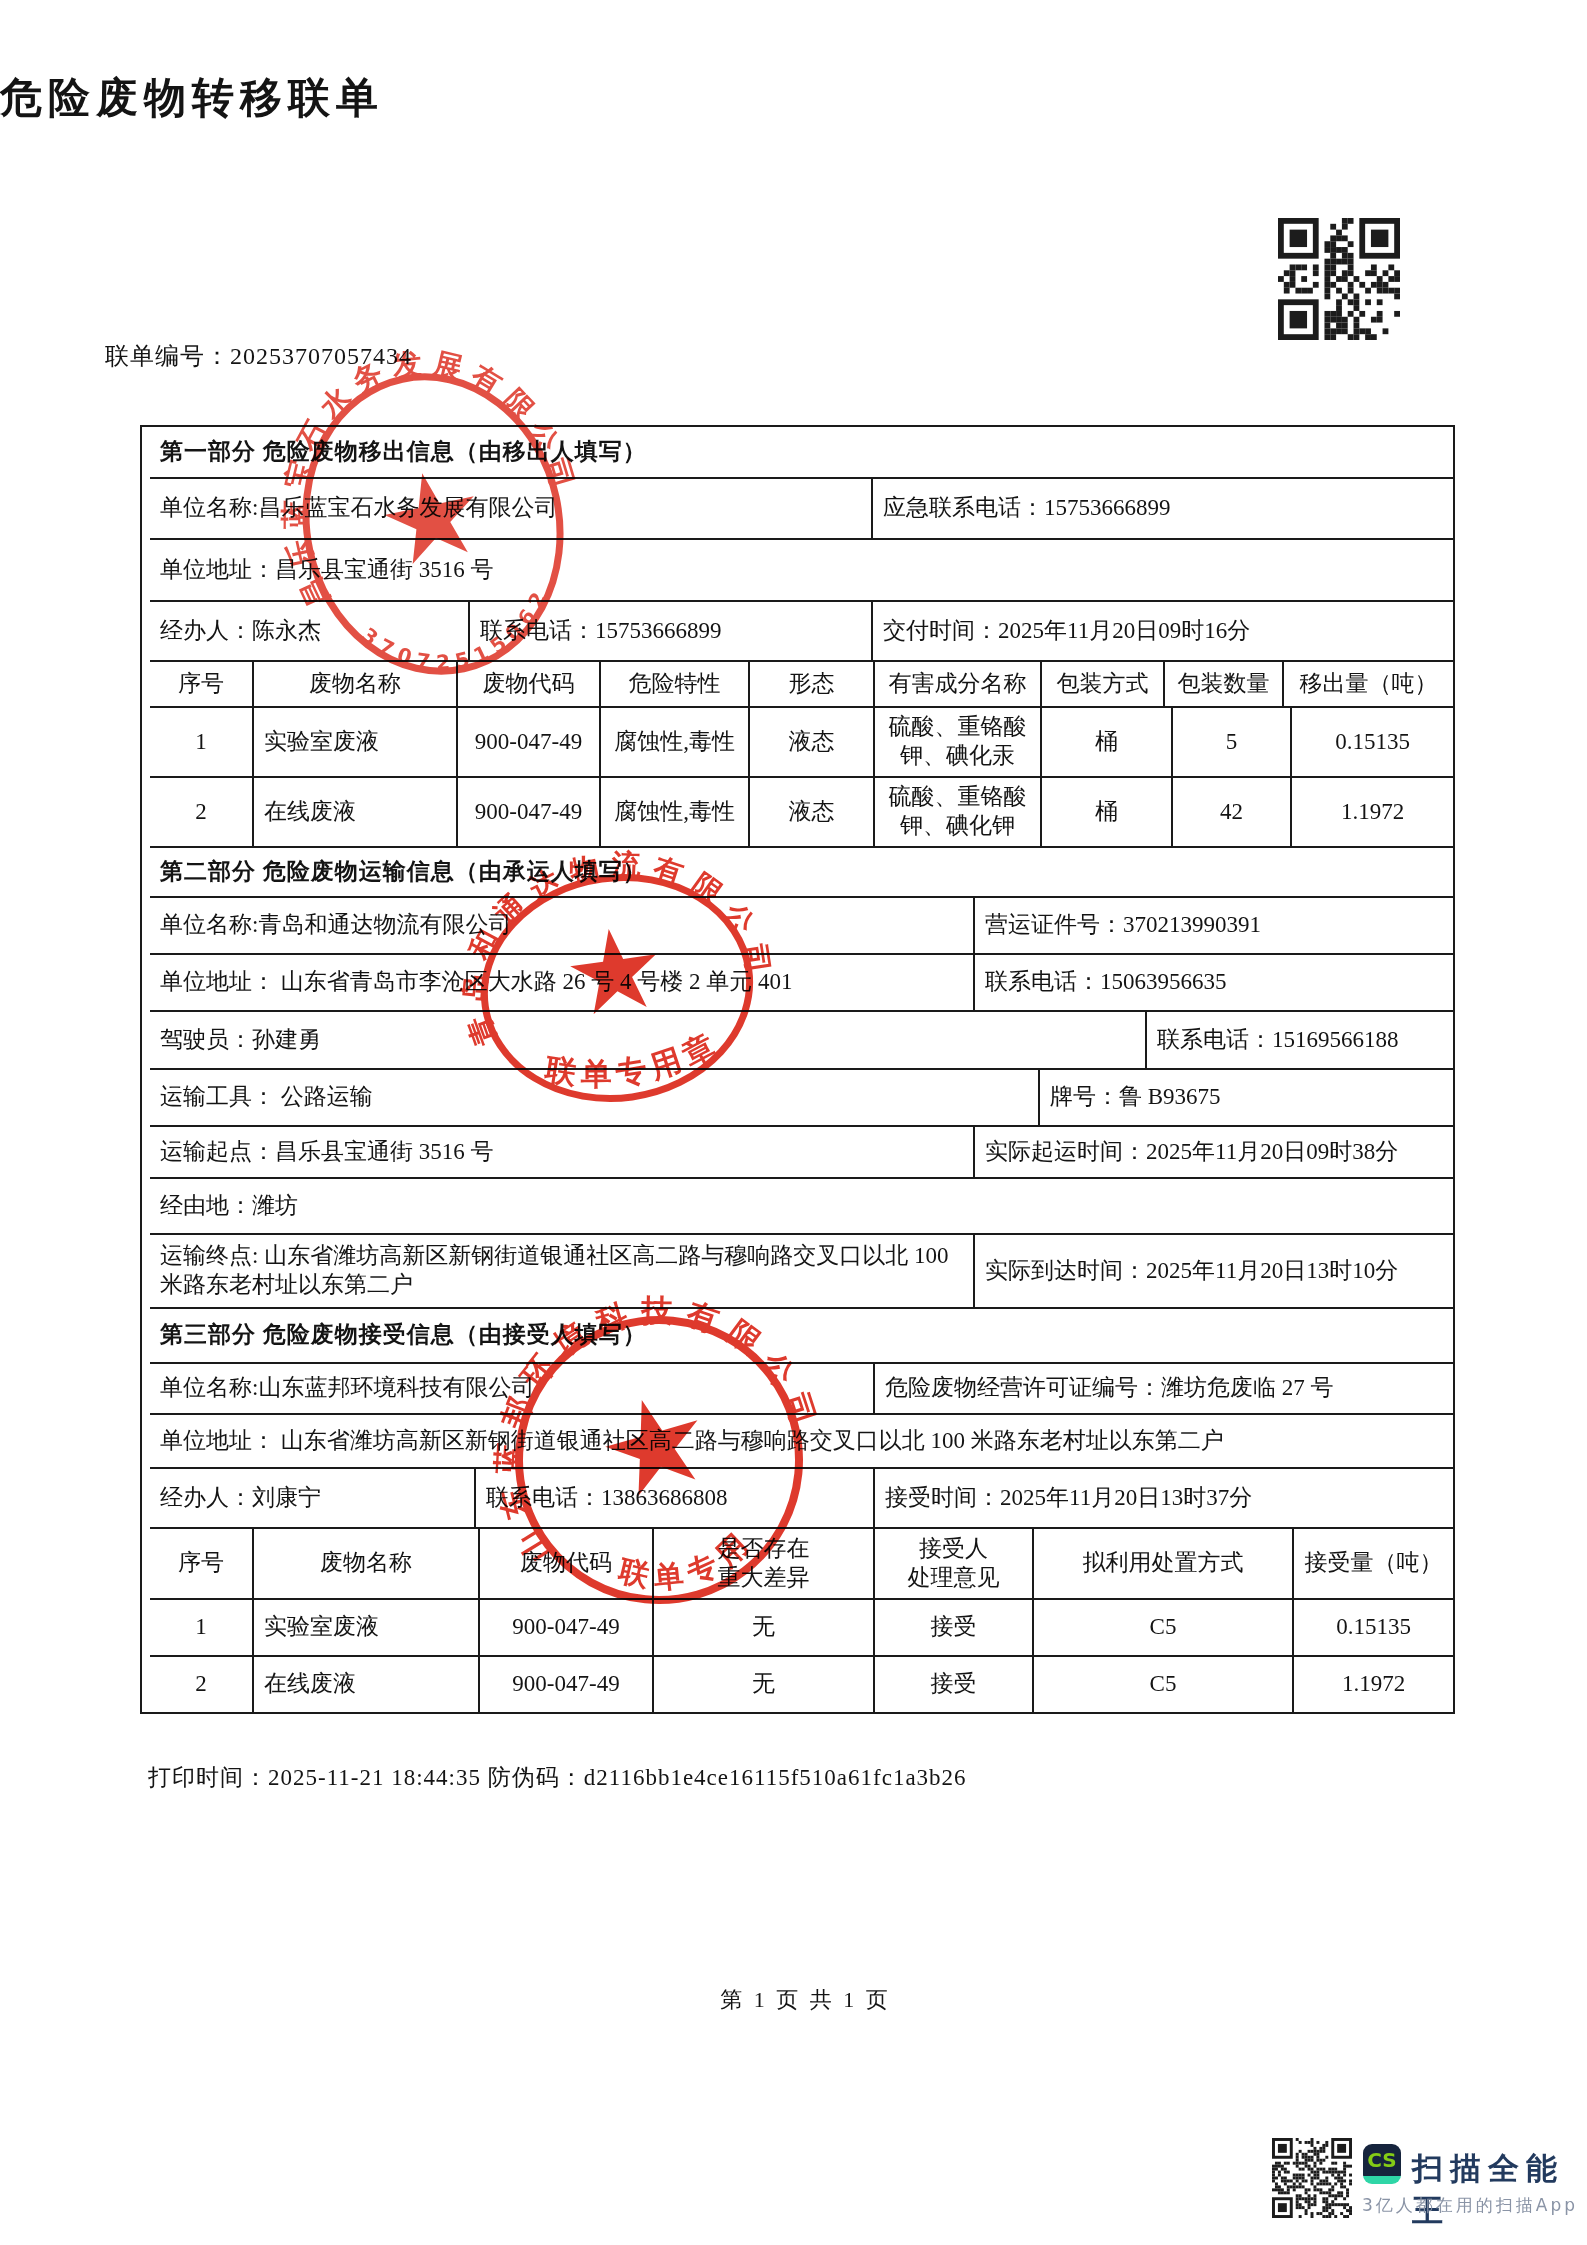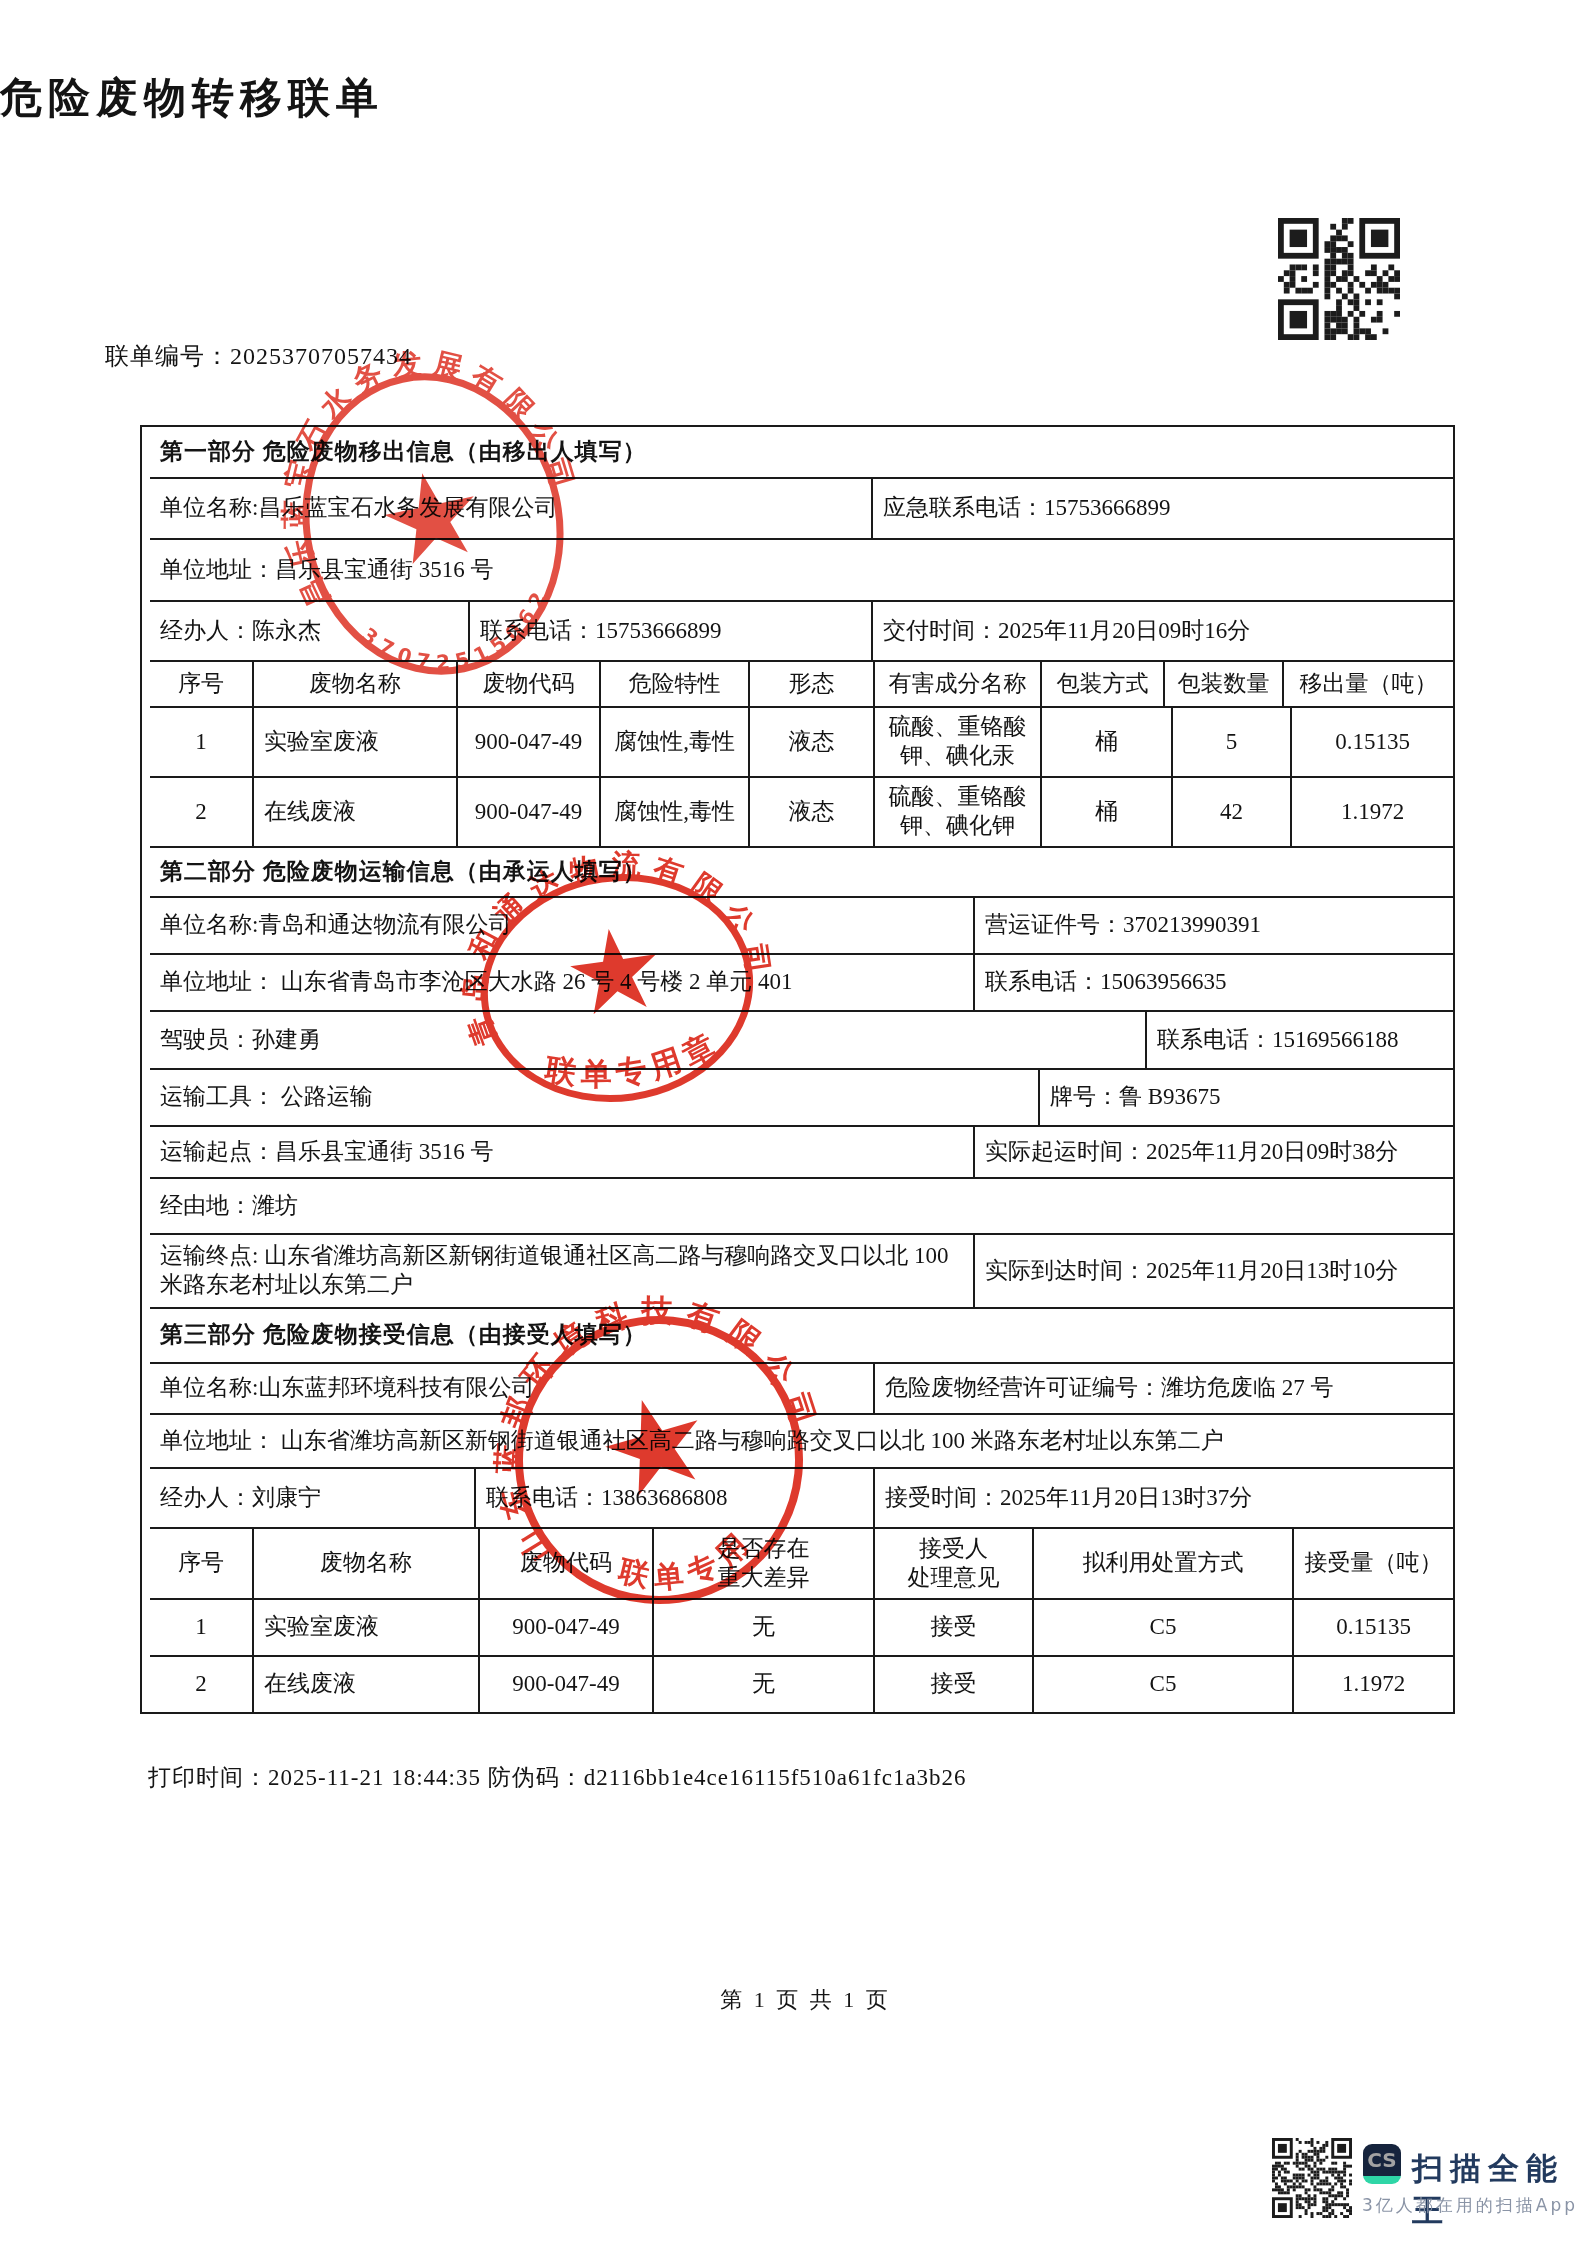--- a/index.html
+++ b/index.html
@@ -20,21 +20,21 @@
   .pre{white-space:pre-line;}
   .print-line{position:absolute;top:1726px;left:148px;font-size:23px;letter-spacing:1px;margin-top:36px;}
   .page-footer{position:absolute;top:1985px;left:0;width:100%;text-align:center;font-size:22px;letter-spacing:3px;padding-left:12px;}
   .stamps{position:absolute;left:0;top:0;width:1587px;height:2245px;pointer-events:none;
           mix-blend-mode:multiply;color:#dc2a1c;}
   .stamp-text{font-family:"DejaVu Sans","Liberation Sans",sans-serif;font-weight:700;fill:currentColor;}
   .qr-bottom{position:absolute;top:2138px;left:1272px;}
   .cs-logo{position:absolute;left:1363px;top:2144px;width:38px;height:40px;border-radius:9px;
            overflow:hidden;font-family:"DejaVu Sans","Liberation Sans",sans-serif;}
   .cs-logo .top{height:32px;display:flex;align-items:center;justify-content:center;
-                color:#a3a3a3;font-size:20px;font-weight:700;}
+                color:#84cc16;font-size:20px;font-weight:700;}
   .cs-logo .bar{height:8px;}
   .app-name{position:absolute;left:1412px;top:2148px;font-size:31px;font-weight:700;letter-spacing:7px;
             font-family:"DejaVu Sans","Liberation Sans",sans-serif;}
   .tagline{position:absolute;left:1362px;top:2194px;font-size:17px;letter-spacing:3px;
            font-family:"DejaVu Sans","Liberation Sans",sans-serif;}
 </style>
 </head>
 <body>
 
 <div class="page">

